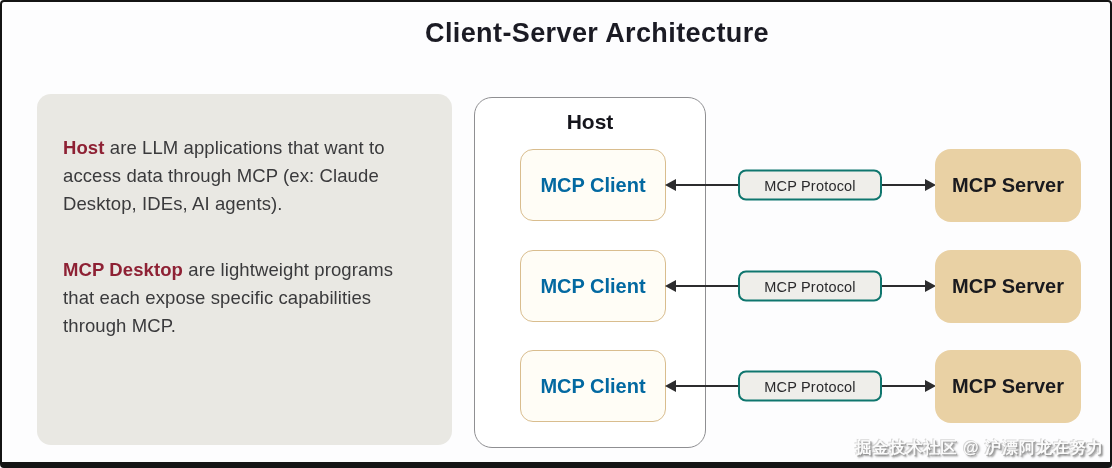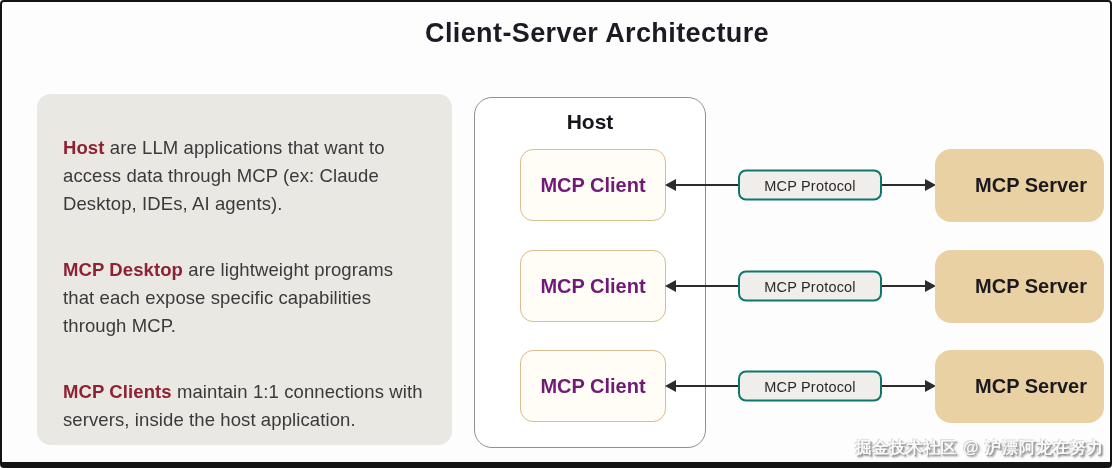--- a/index.html
+++ b/index.html
@@ -81,21 +81,21 @@
     height: 72px;
     box-sizing: border-box;
     background: #fffdf6;
     border: 1.5px solid #d9bd8e;
     border-radius: 13px;
     display: flex;
     align-items: center;
     justify-content: center;
     font-size: 20px;
     font-weight: 700;
-    color: #701a75;
+    color: #0369a1;
   }
   
   .connector {
     position: absolute;
     left: 663px;
     width: 271px;
     height: 72px;
   }
   .connector .line {
     position: absolute;
@@ -151,21 +151,20 @@
     width: 146px;
     height: 73px;
     background: #e9d1a4;
     border-radius: 16px;
     display: flex;
     align-items: center;
     justify-content: center;
     font-size: 20px;
     font-weight: 700;
     color: #1a1a1e;
-    padding-left: 23px;
   }
   .row-0 { top: 147px; }
   .row-1 { top: 248px; }
   .row-2 { top: 348px; }
   .watermark {
     position: absolute;
     right: 6px;
     bottom: 3px;
     font-size: 16px;
     font-weight: 700;
@@ -178,21 +177,20 @@
 </head>
 <body>
 
 <div class="frame">
 
   <h1 class="title">Client-Server Architecture</h1>
 
   <div class="info-panel">
     <p class="para"><strong class="term">Host</strong><span> are LLM applications that want to access data through MCP (ex: Claude Desktop, IDEs, AI agents).</span></p>
     <p class="para"><strong class="term">MCP Desktop</strong><span> are lightweight programs that each expose specific capabilities through MCP.</span></p>
-    <p class="para"><strong class="term">MCP Clients</strong><span> maintain 1:1 connections with servers, inside the host application.</span></p>
   </div>
 
   <div class="host-box">
     <div class="host-title">Host</div>
   </div>
 
   <div class="client-box row-0">MCP Client</div>
   <div class="client-box row-1">MCP Client</div>
   <div class="client-box row-2">MCP Client</div>
 

